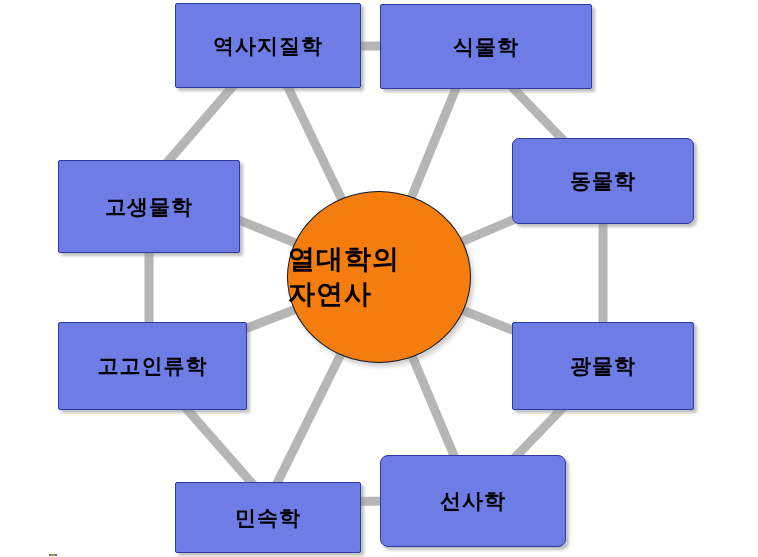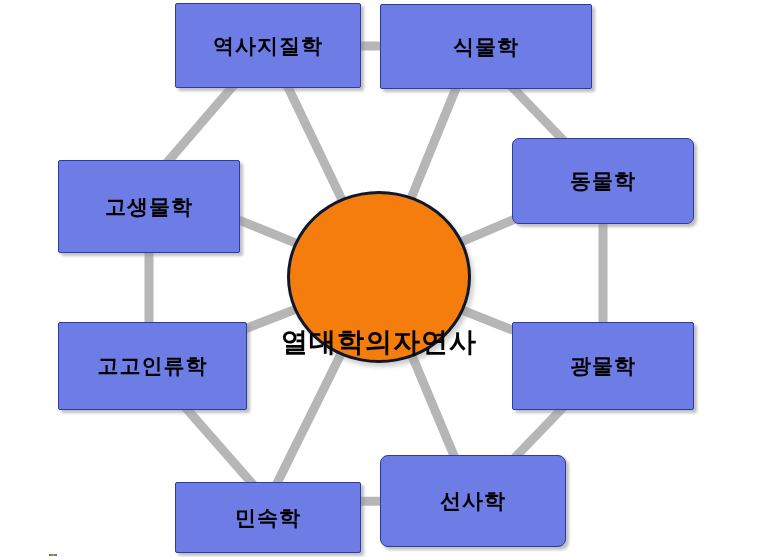--- a/index.html
+++ b/index.html
@@ -45,25 +45,26 @@
     white-space: nowrap;
   }
   .center-node {
     position: absolute;
     z-index: 1;
     left: 287px;
     top: 191px;
     width: 184px;
     height: 172px;
     background: #f57d0e;
-    border: 3px solid #0f172a;
+    border: 1px solid #0f172a;
     border-radius: 50%;
     box-shadow: 3px 4px 4px rgba(150,150,150,0.45);
     display: flex;
-    align-items: flex-end;
+    flex-direction: column;
+    align-items: flex-start;
     justify-content: center;
     box-sizing: border-box;
   }
   .center-label-line {
     color: #000000;
     font-size: 27px;
     font-weight: bold;
     line-height: 1.3;
     letter-spacing: 1px;
     white-space: nowrap;

